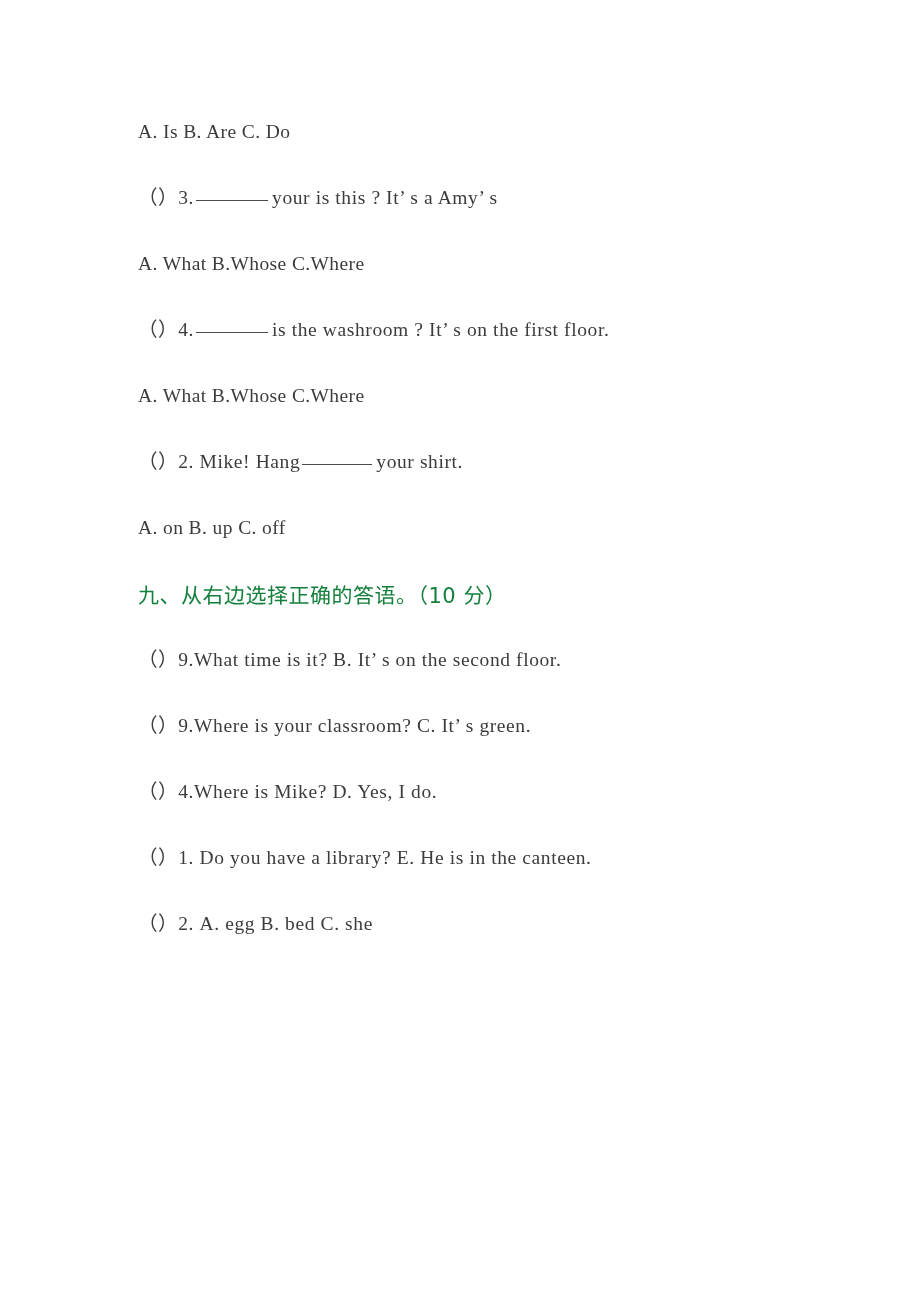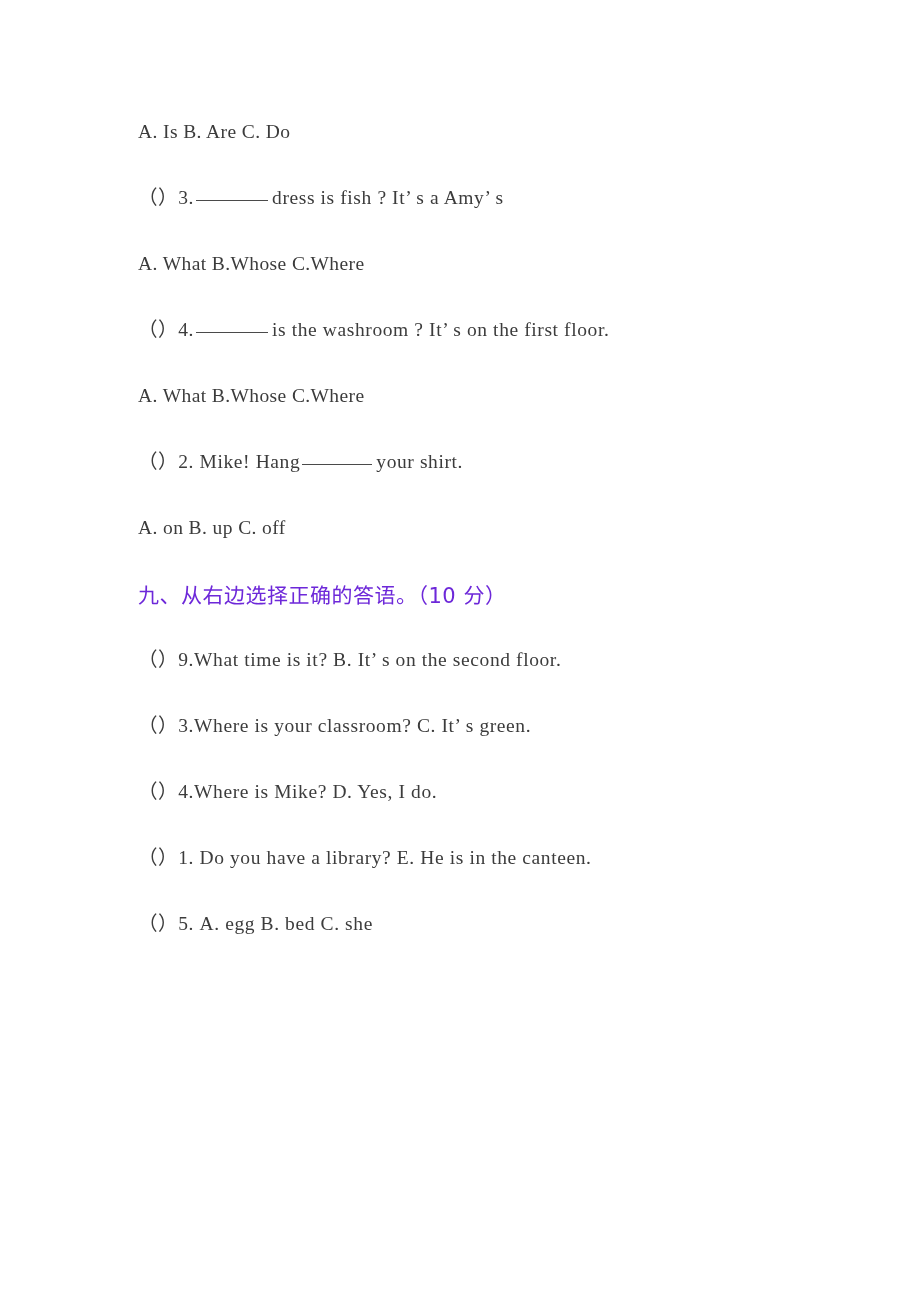--- a/index.html
+++ b/index.html
@@ -45,21 +45,21 @@
 
   .line.opt {
     letter-spacing: 0.4px;
   }
 
   .heading {
     height: 66px;
     line-height: 32px;
     font-size: 21px;
     white-space: nowrap;
-    color: #6d28d9;
+    color: #15803d;
     letter-spacing: 0.5px;
     font-family: "DejaVu Serif", "Liberation Serif", serif;
   }
 
   .heading .cn {
     font-family: "DejaVu Sans", "Liberation Sans", sans-serif;
     font-size: 21px;
   }
 
   
@@ -77,21 +77,21 @@
 </style>
 </head>
 <body>
 
 <div class="page">
   <div class="content">
 
     <div class="line opt">A. Is B. Are C. Do</div>
 
     <div class="line">
-      <span>（）3.</span><span class="blank"></span><span>dress is fish ? It’ s a Amy’ s</span>
+      <span>（）3.</span><span class="blank"></span><span>your is this ? It’ s a Amy’ s</span>
     </div>
 
     <div class="line opt">A. What B.Whose C.Where</div>
 
     <div class="line">
       <span>（）4.</span><span class="blank"></span><span>is the washroom ? It’ s on the first floor.</span>
     </div>
 
     <div class="line opt">A. What B.Whose C.Where</div>
 
@@ -99,21 +99,21 @@
       <span>（）2. Mike! Hang</span><span class="blank short"></span><span>your shirt.</span>
     </div>
 
     <div class="line opt">A. on B. up C. off</div>
 
     <div class="heading">
       <span class="cn">九、从右边选择正确的答语。（10 分）</span>
     </div>
 
     <div class="line">（）9.What time is it? B. It’ s on the second floor.</div>
-    <div class="line">（）3.Where is your classroom? C. It’ s green.</div>
+    <div class="line">（）9.Where is your classroom? C. It’ s green.</div>
     <div class="line">（）4.Where is Mike? D. Yes, I do.</div>
     <div class="line">（）1. Do you have a library? E. He is in the canteen.</div>
 
 
-    <div class="line">（）5. A. egg B. bed C. she</div>
+    <div class="line">（）2. A. egg B. bed C. she</div>
 
   </div>
 </div>
 
 </body></html>

